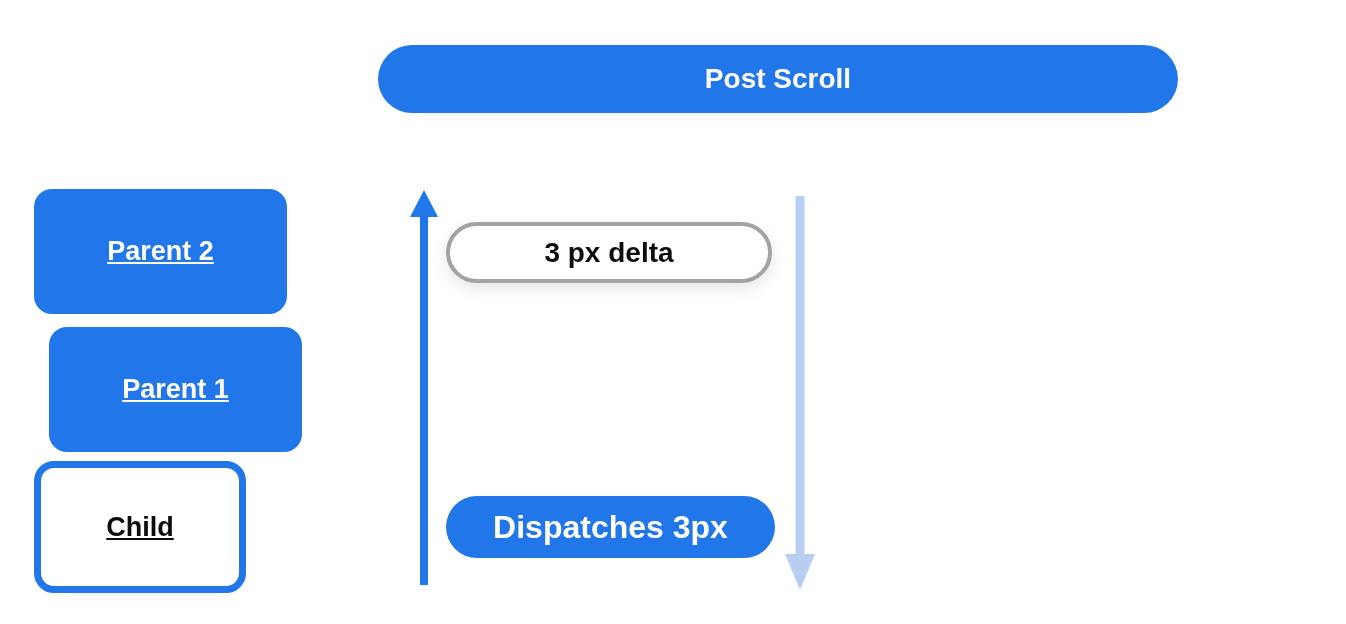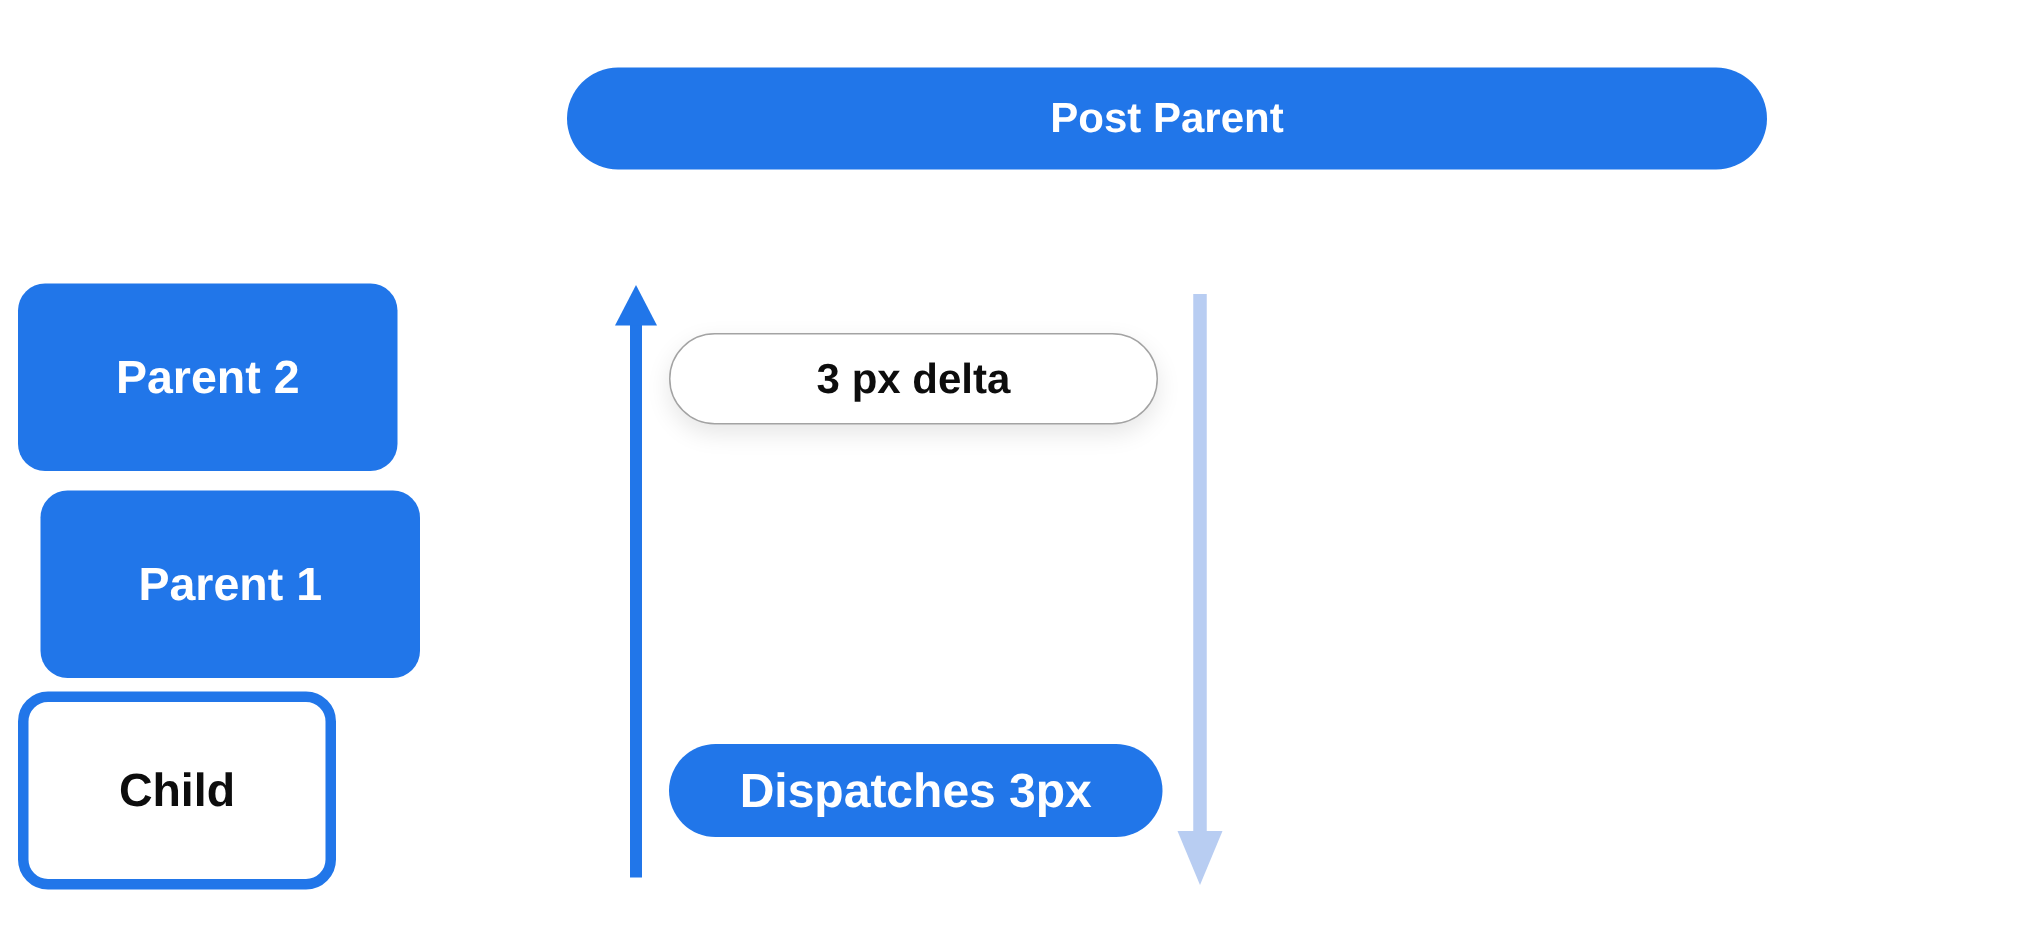--- a/index.html
+++ b/index.html
@@ -25,43 +25,44 @@
   .header-pill {
     left: 378px; top: 45px;
     width: 800px; height: 68px;
     background: #2176e9;
     border-radius: 34px;
     color: #ffffff;
     font-weight: 700;
     font-size: 28px;
   }
   .node {
-    left: 12px;
+    left: 34px;
     width: 253px; height: 125px;
     background: #2176e9;
     border-radius: 18px;
     color: #ffffff;
     font-weight: 700;
-    font-size: 31px;
+    font-size: 27px;
+    text-decoration: underline;
   }
   .node-parent2 { top: 189px; }
   .node-parent1 { top: 327px; margin-left: 15px; }
   .node-child {
     top: 461px;
     width: 212px; height: 132px;
     background: #ffffff;
     border: 7px solid #2176e9;
     border-radius: 20px;
     color: #0d0d0d;
   }
   .delta-pill {
     left: 446px; top: 222px;
     width: 326px; height: 61px;
     background: #ffffff;
-    border: 1px solid #a3a3a3;
+    border: 4px solid #a3a3a3;
     border-radius: 31px;
     box-shadow: 0 6px 16px rgba(0,0,0,0.10);
     color: #0d0d0d;
     font-weight: 700;
     font-size: 28px;
   }
   .dispatch-pill {
     left: 446px; top: 496px;
     width: 329px; height: 62px;
     background: #2176e9;
@@ -76,21 +77,21 @@
   }
   .up-arrow   { left: 407px; top: 190px; }
   .down-arrow { left: 783px; top: 196px; }
 </style>
 </head>
 <body>
 
 <div class="canvas">
 
   <div class="pill header-pill">
-    <span>Post Parent</span>
+    <span>Post Scroll</span>
   </div>
 
   <div class="node node-parent2">
     <span>Parent 2</span>
   </div>
   <div class="node node-parent1">
     <span>Parent 1</span>
   </div>
   <div class="node node-child">
     <span>Child</span>

